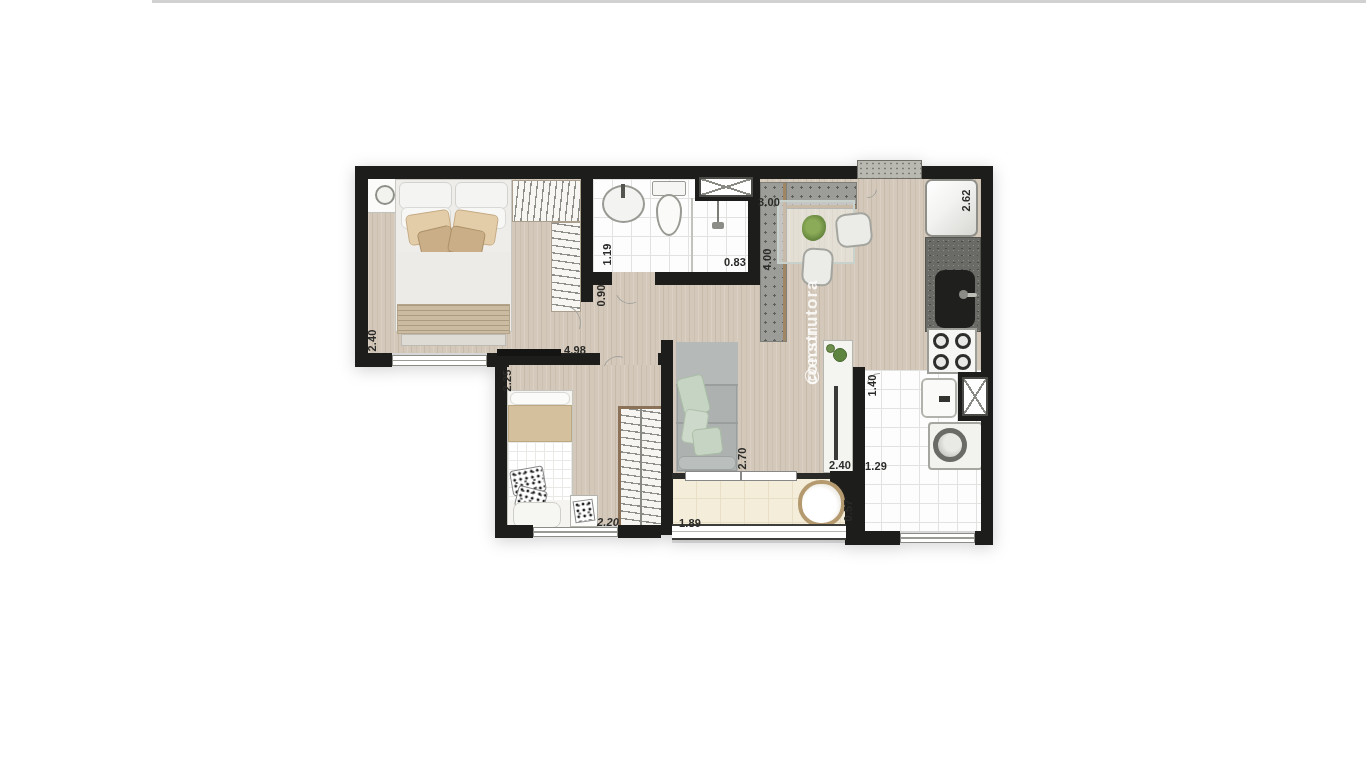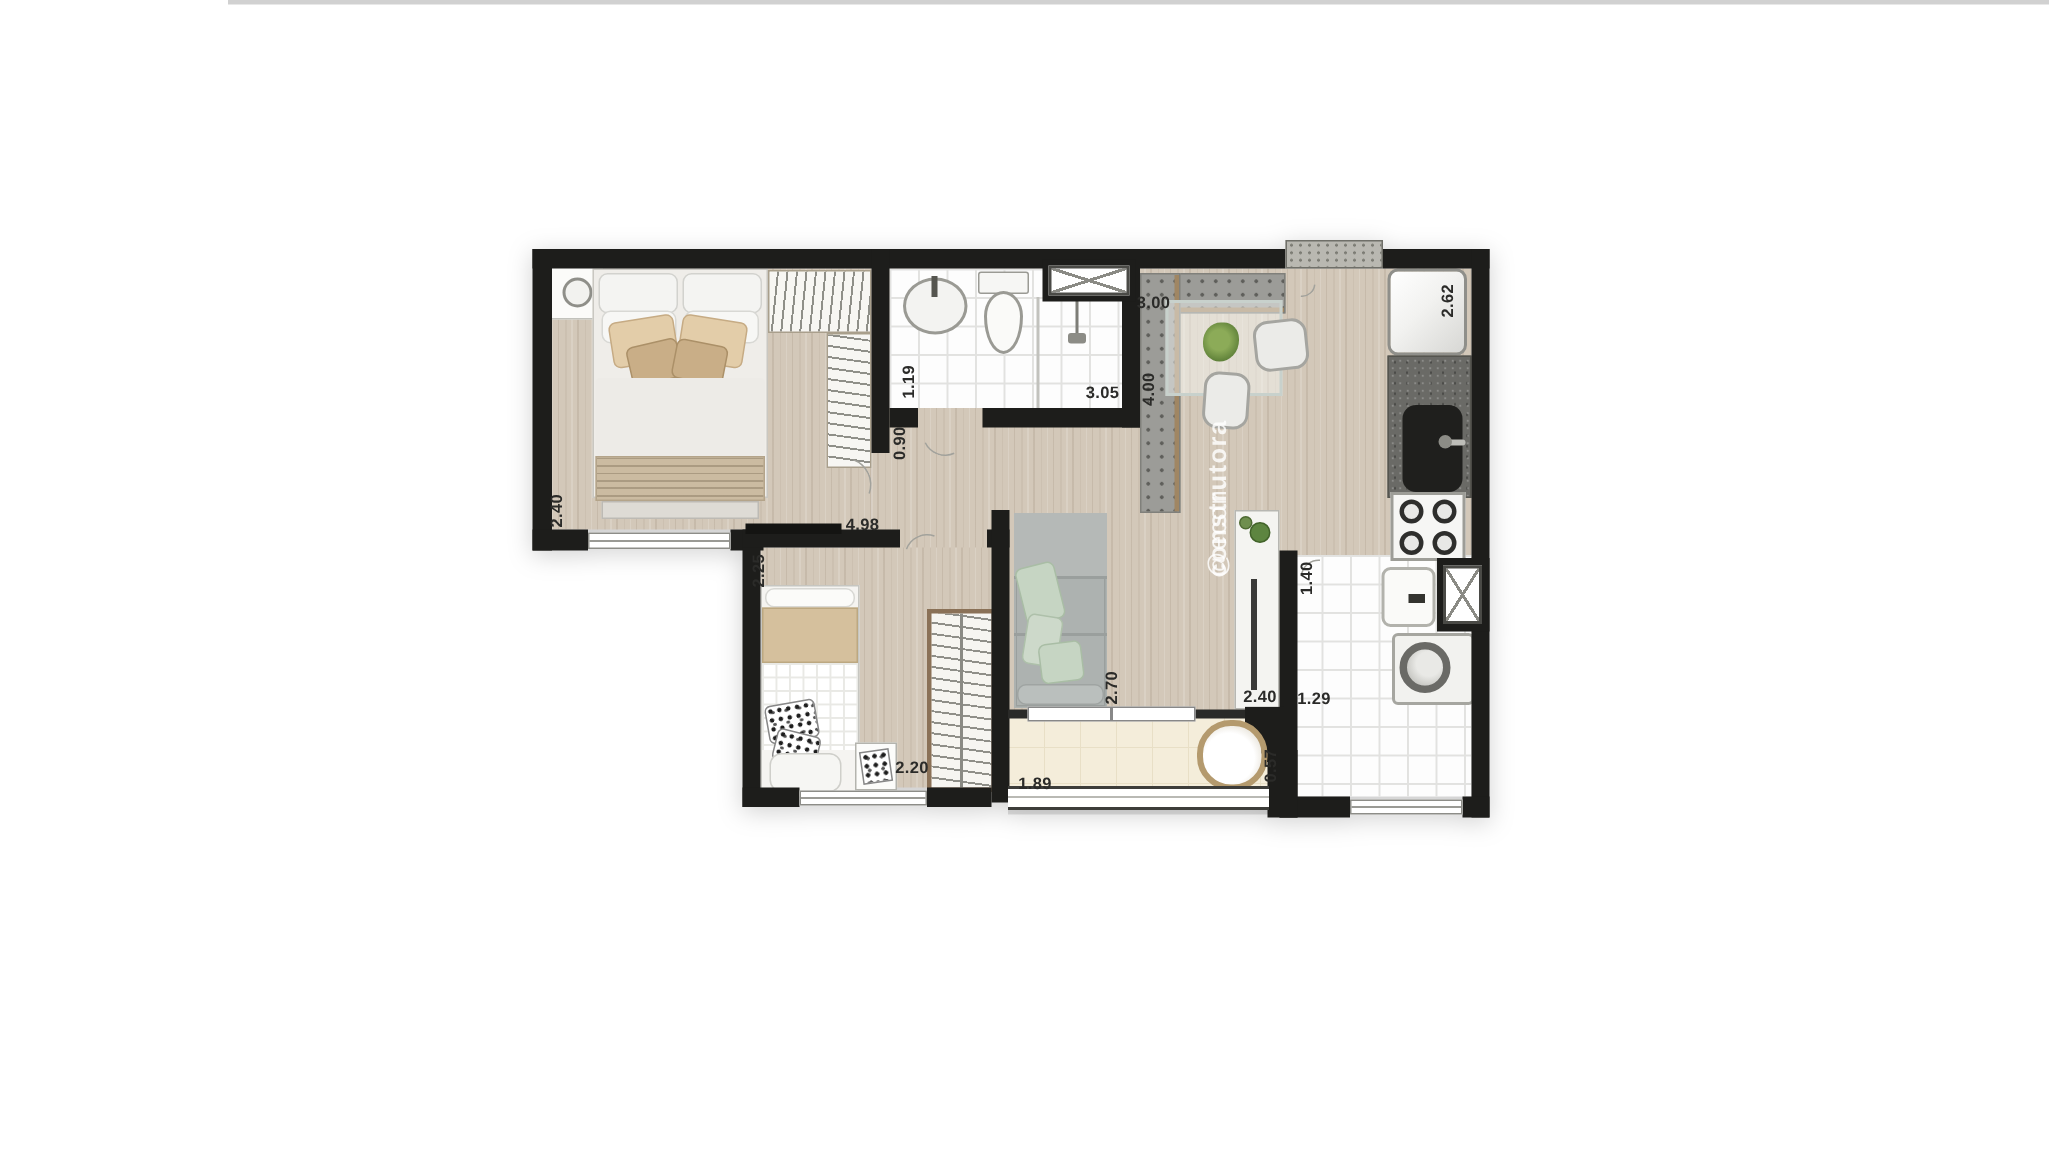--- a/index.html
+++ b/index.html
@@ -182,27 +182,27 @@
     <div class="swing" style="left:260px;top:114px;width:30px;height:30px;transform:rotate(200deg);"></div>
     <div class="swing" style="left:248px;top:196px;width:30px;height:30px;transform:rotate(-25deg);"></div>
     <div class="swing" style="left:504px;top:20px;width:18px;height:18px;transform:rotate(140deg);"></div>
     <div class="swing" style="left:512px;top:213px;width:24px;height:24px;transform:rotate(-40deg);"></div>
 
     <div class="dimbar" style="left:142px;top:189px;width:64px;height:7px;"></div>
 
     <div class="dim v" style="left:0;top:174px;">2.40</div>
     <div class="dim" style="left:203px;top:184px;">4.98</div>
     <div class="dim v" style="left:235px;top:88px;">1.19</div>
-    <div class="dim" style="left:363px;top:96px;">3.05</div>
+    <div class="dim" style="left:363px;top:96px;">0.83</div>
     <div class="dim v" style="left:229px;top:129px;">0.90</div>
     <div class="dim" style="left:397px;top:22px;margin-top:14px;">3.00</div>
     <div class="dim v" style="left:395px;top:93px;">4.00</div>
     <div class="dim v" style="left:594px;top:34px;">2.62</div>
     <div class="dim v" style="left:135px;top:214px;">2.25</div>
-    <div class="dim" style="left:236px;top:346px;">2.20</div>
+    <div class="dim" style="left:236px;top:356px;font-style:italic;">2.20</div>
     <div class="dim v" style="left:370px;top:292px;">2.70</div>
     <div class="dim" style="left:468px;top:299px;">2.40</div>
     <div class="dim v" style="left:500px;top:219px;">1.40</div>
     <div class="dim" style="left:504px;top:300px;">1.29</div>
     <div class="dim" style="left:318px;top:357px;">1.89</div>
     <div class="dim v" style="left:476px;top:344px;">0.57</div>
 
     <div id="watermark">
       <span class="thin">@econ</span>
         <span class="bold">construtora</span>

